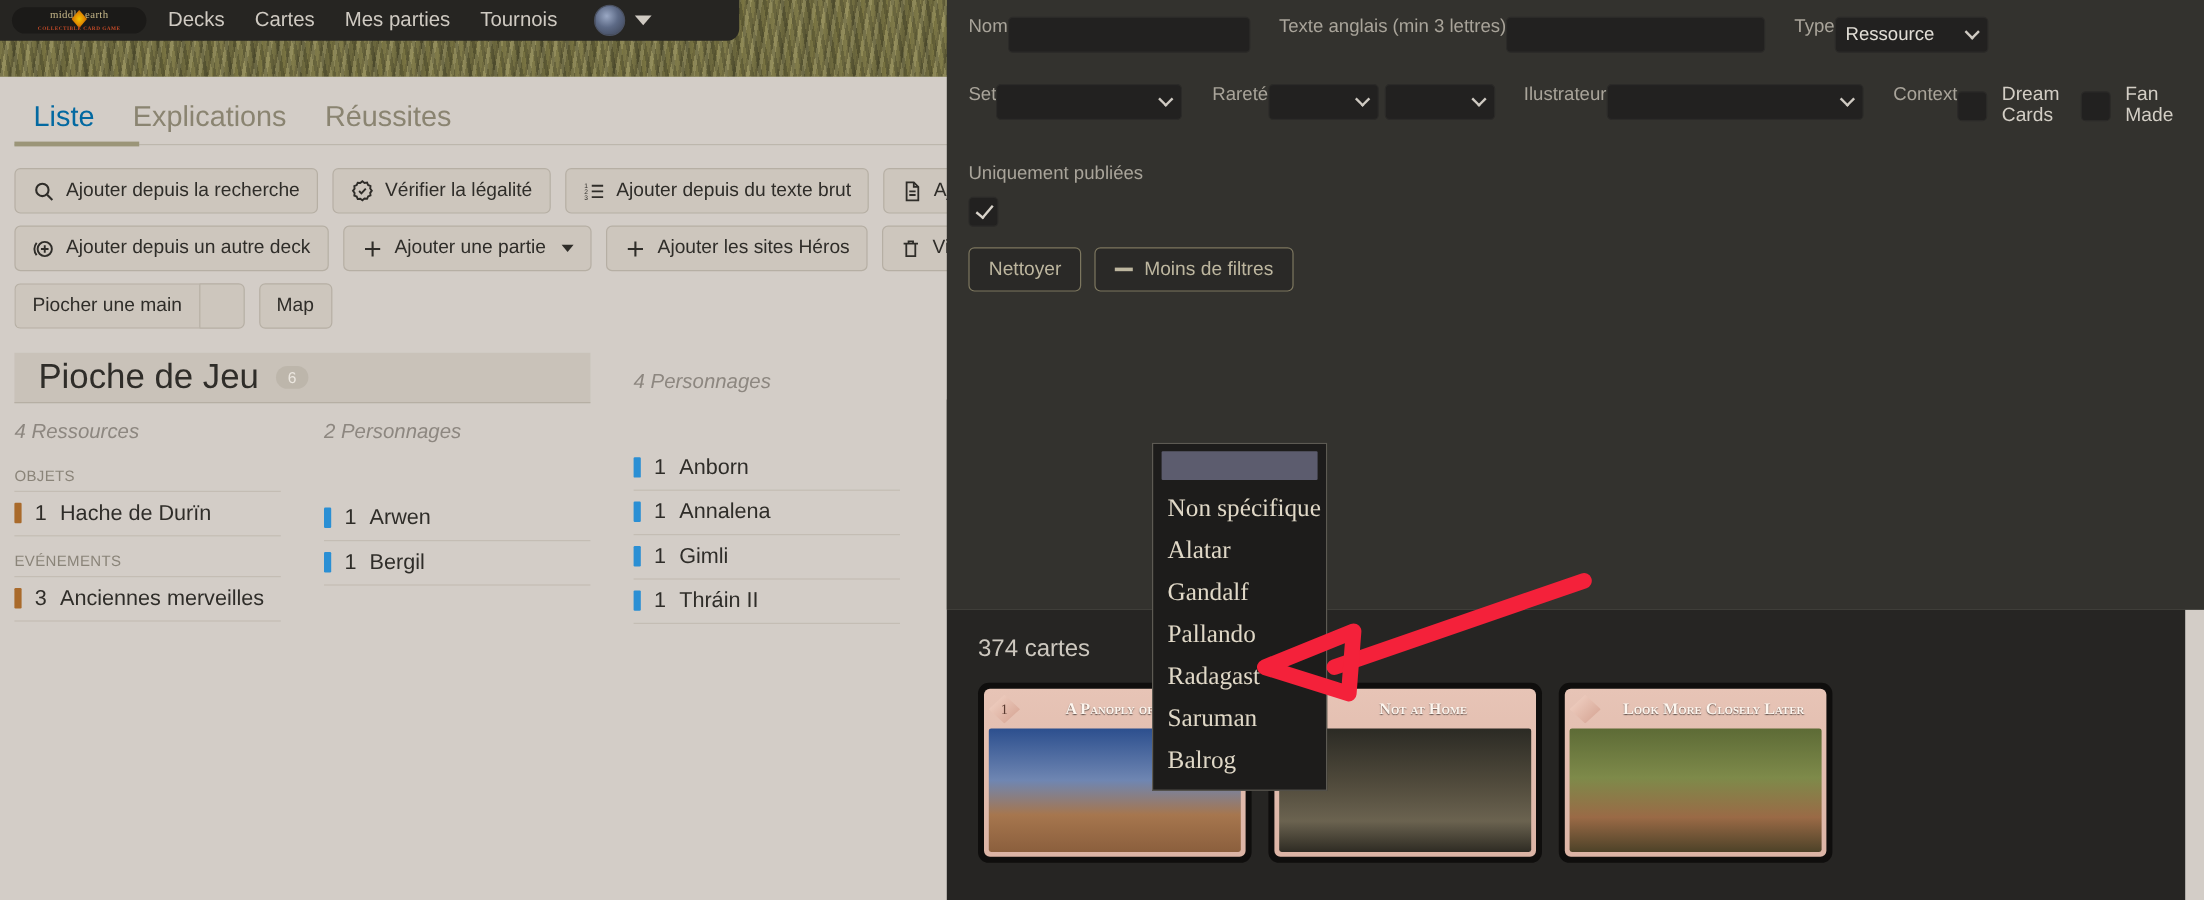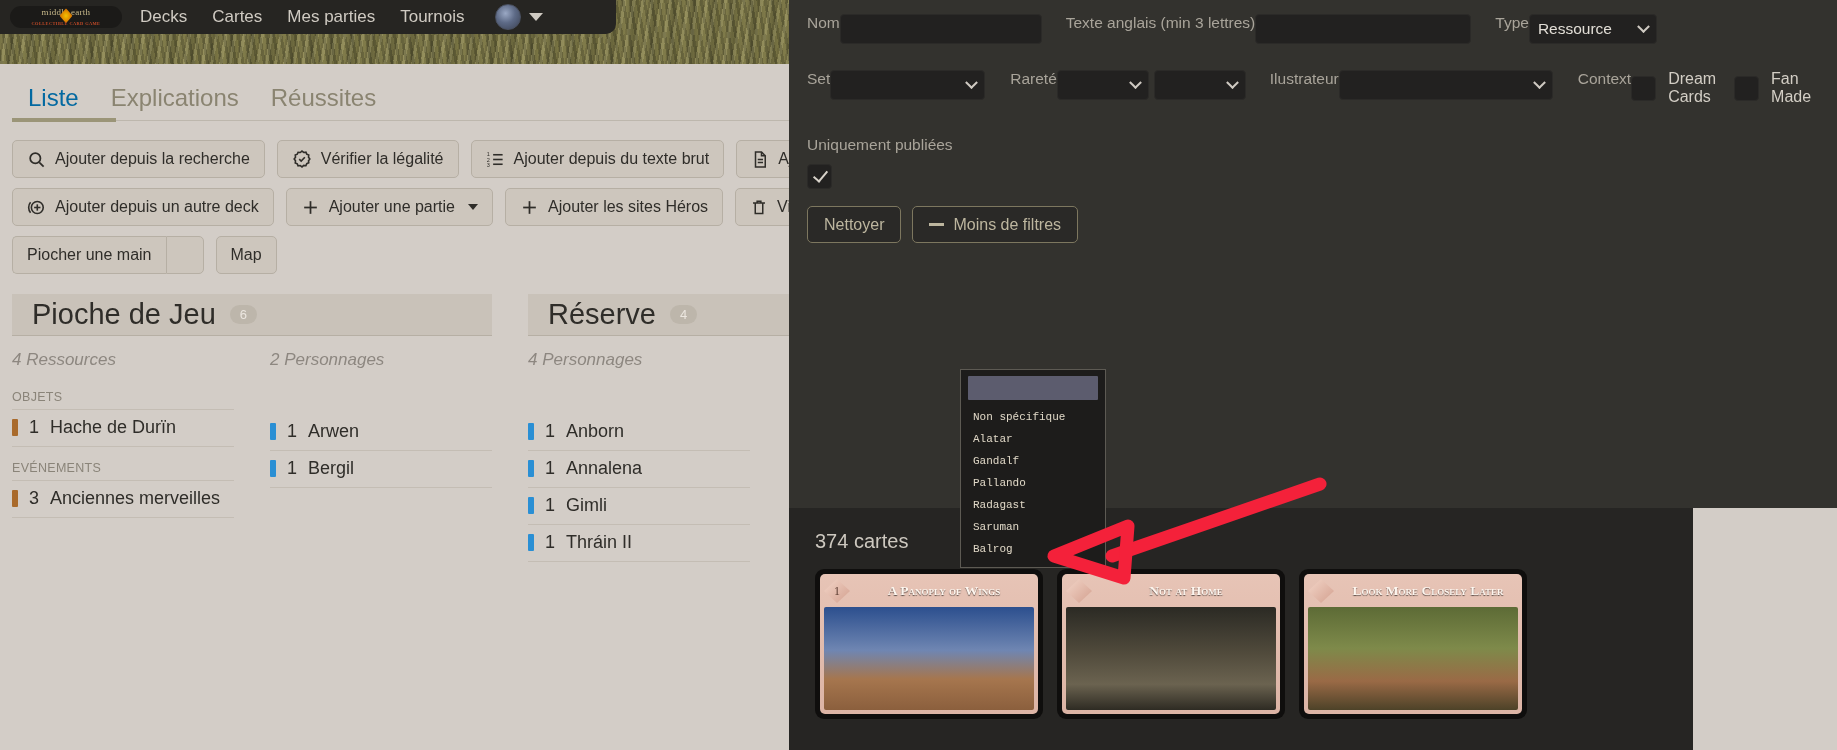--- a/index.html
+++ b/index.html
@@ -210,21 +210,21 @@
   .num-grid {
     position: absolute; right: 180px; top: 14px;
     display: grid; grid-template-columns: auto auto; column-gap: 60px; row-gap: 7px;
   }
   .num-item { display: flex; align-items: center; gap: 13px; }
   .num-box { width: 24px; height: 24px; background: #222120; border: 1px solid #2b2a28; border-radius: 4px; }
   .num-lbl { color: #cdc8bf; font-size: 16px; }
 
   
   #results {
-    position: absolute; top: 508px; left: 789px; width: 904px; height: 242px;
+    position: absolute; top: 508px; left: 789px; width: 1032px; height: 242px;
     background: #262523; z-index: 8; padding: 22px 26px 0 26px;
   }
   .results-count { color: #cdc8bf; font-size: 20px; margin-bottom: 16px; }
   .card-strip { display: flex; gap: 14px; }
   .mini-card {
     width: 228px; height: 150px; border-radius: 9px; background: #0f0e0d;
     padding: 5px; flex: 0 0 auto; overflow: hidden;
   }
   .mini-inner {
     width: 100%; height: 100%; border-radius: 5px;
@@ -252,22 +252,22 @@
   .art-b { background: linear-gradient(180deg,#5d6b36 0%, #7e8a4a 40%, #9a6a46 72%, #4d4228 100%); }
   .art-c { background: linear-gradient(180deg,#2b2a24 0%, #514b3c 45%, #6b6350 75%, #2e2b23 100%); }
 
   
   #hero-dropdown {
     position: absolute; left: 960px; top: 369px; width: 146px;
     background: #1d1c1b; border: 1px solid #5d5a53; z-index: 30;
     padding: 4px 0 7px 0;
   }
   #hero-dropdown .opt {
-    font-family: Liberation Mono, monospace;
-    font-size: 11px; color: #e0d8c7; padding: 5px 12px; cursor: pointer; white-space: nowrap;
+    font-family: Liberation Serif, serif;
+    font-size: 21px; color: #e0d8c7; padding: 5px 12px; cursor: pointer; white-space: nowrap;
   }
   #hero-dropdown .opt.blank {
     background: #5c5c6e; height: 24px; margin: 2px 7px 6px 7px; padding: 0; border-radius: 1px;
   }
 
   
   #annotation { position: absolute; left: 1020px; top: 470px; z-index: 40; pointer-events: none; }
 </style>
 </head>
 <body>
@@ -433,24 +433,20 @@
               <div class="card-line">
                 <span class="pip" style="background:#2a8fd4"></span>
                 <span class="qty">1</span>
                 <span>Bergil</span>
               </div>
             </div>
           </div>
         </div>
 
         <div class="col">
-          <div class="col-head">
-            <span class="ttl">Réserve</span>
-            <span class="badge">4</span>
-          </div>
           <div class="col-body">
             <div class="subcol">
               <div class="subcount">4 Personnages</div>
               <div style="height:24px"></div>
               <div class="card-line">
                 <span class="pip" style="background:#2a8fd4"></span>
                 <span class="qty">1</span>
                 <span>Anborn</span>
               </div>
               <div class="card-line">

